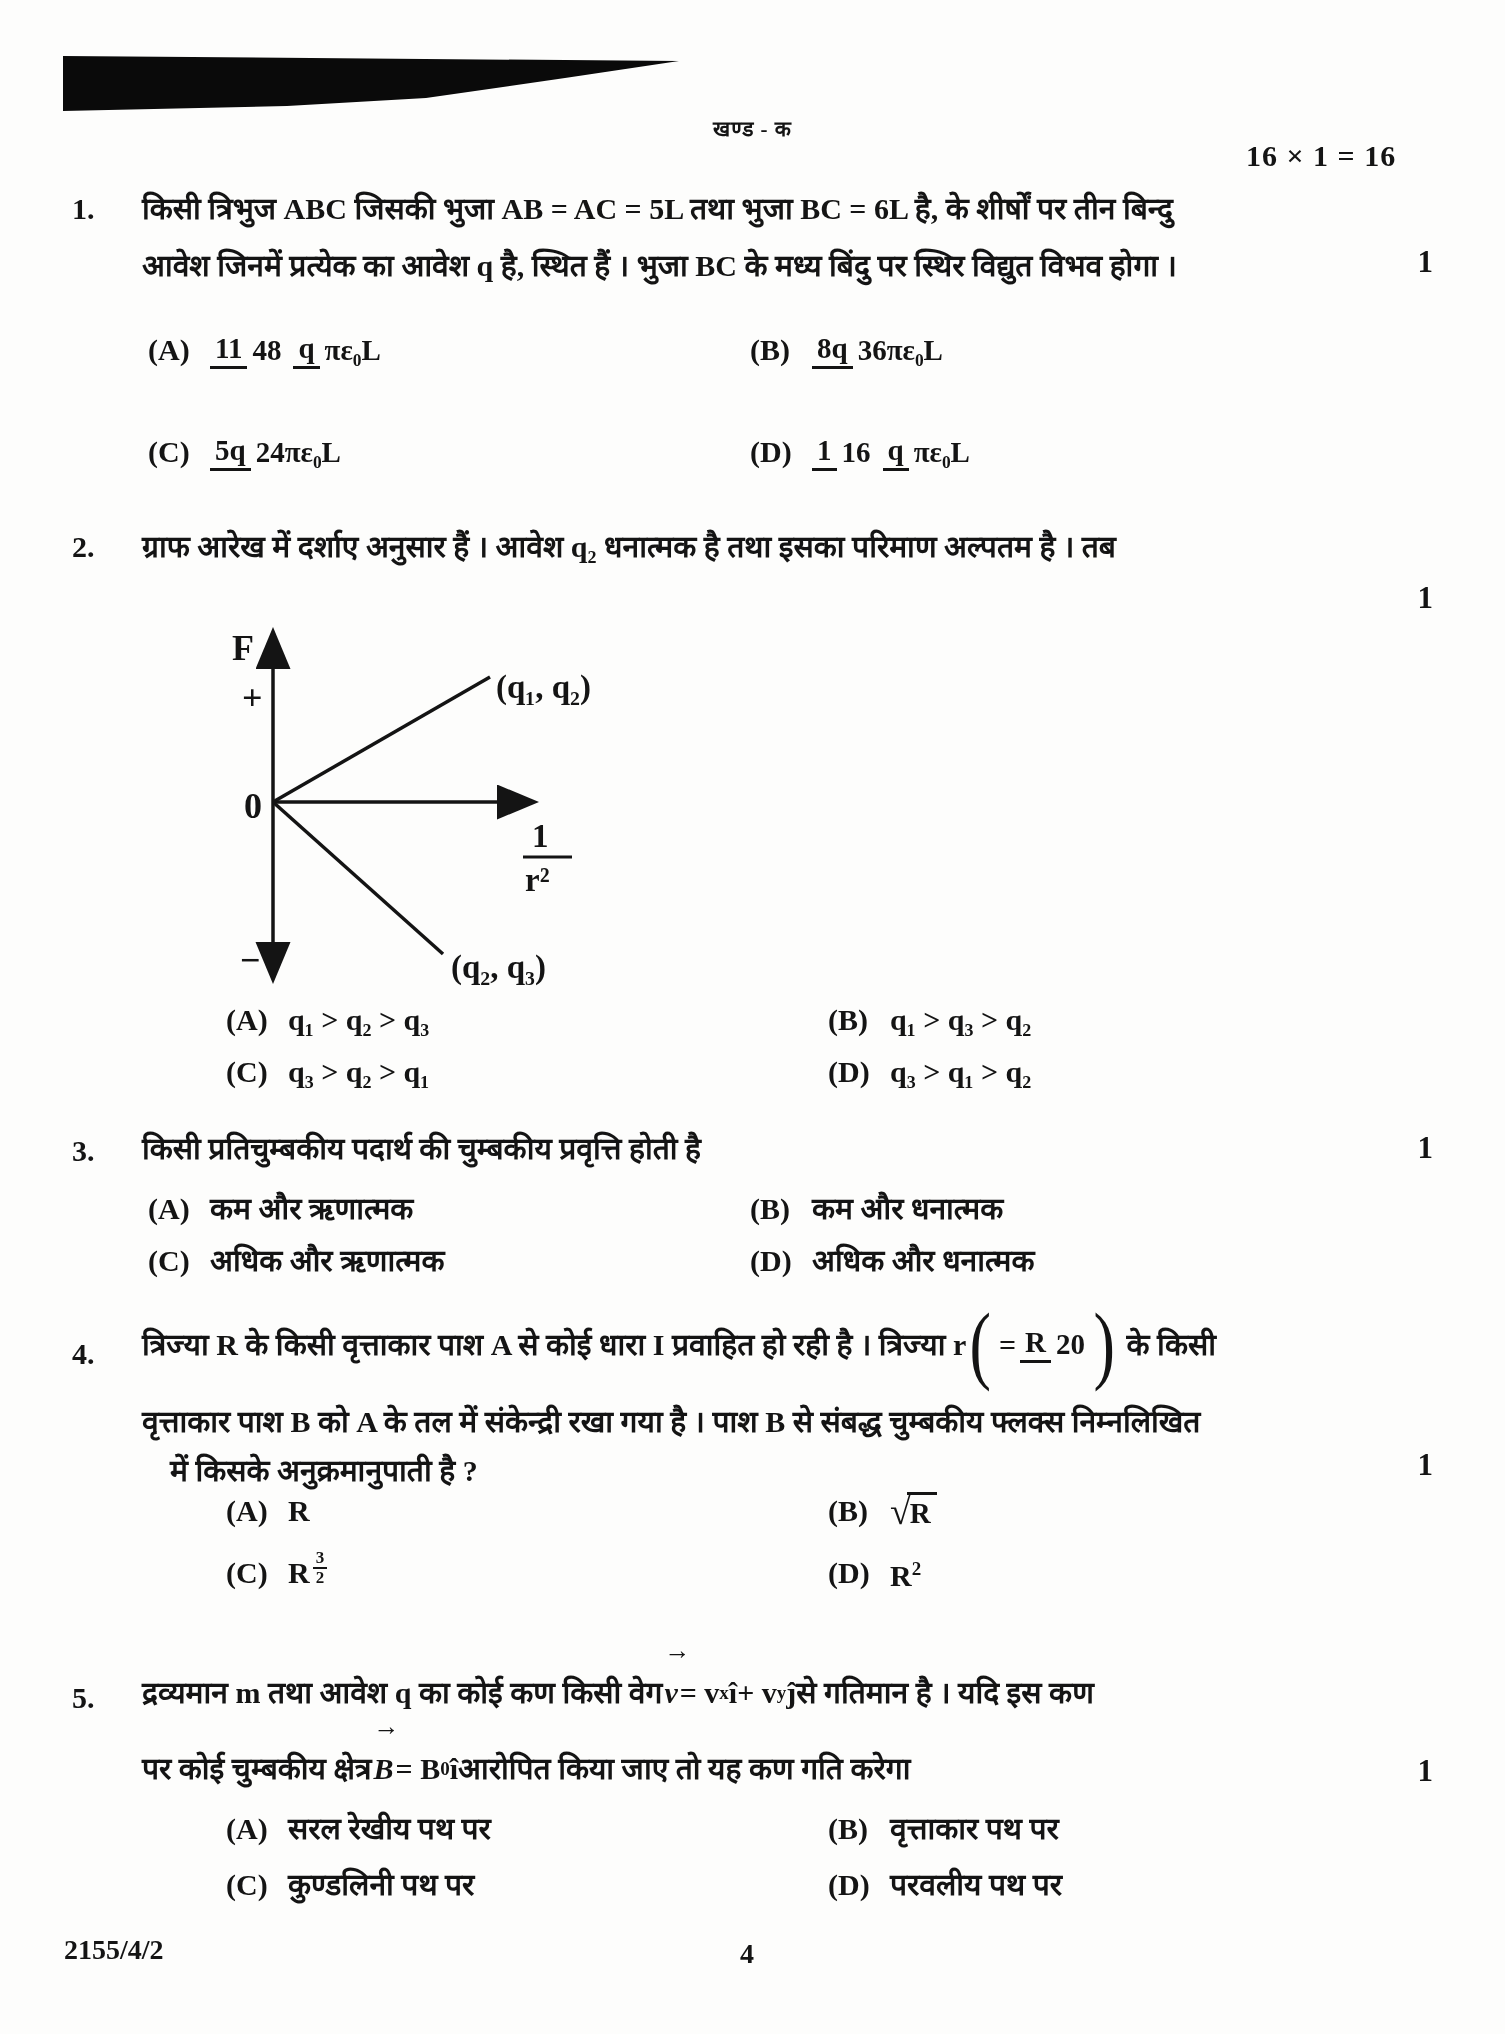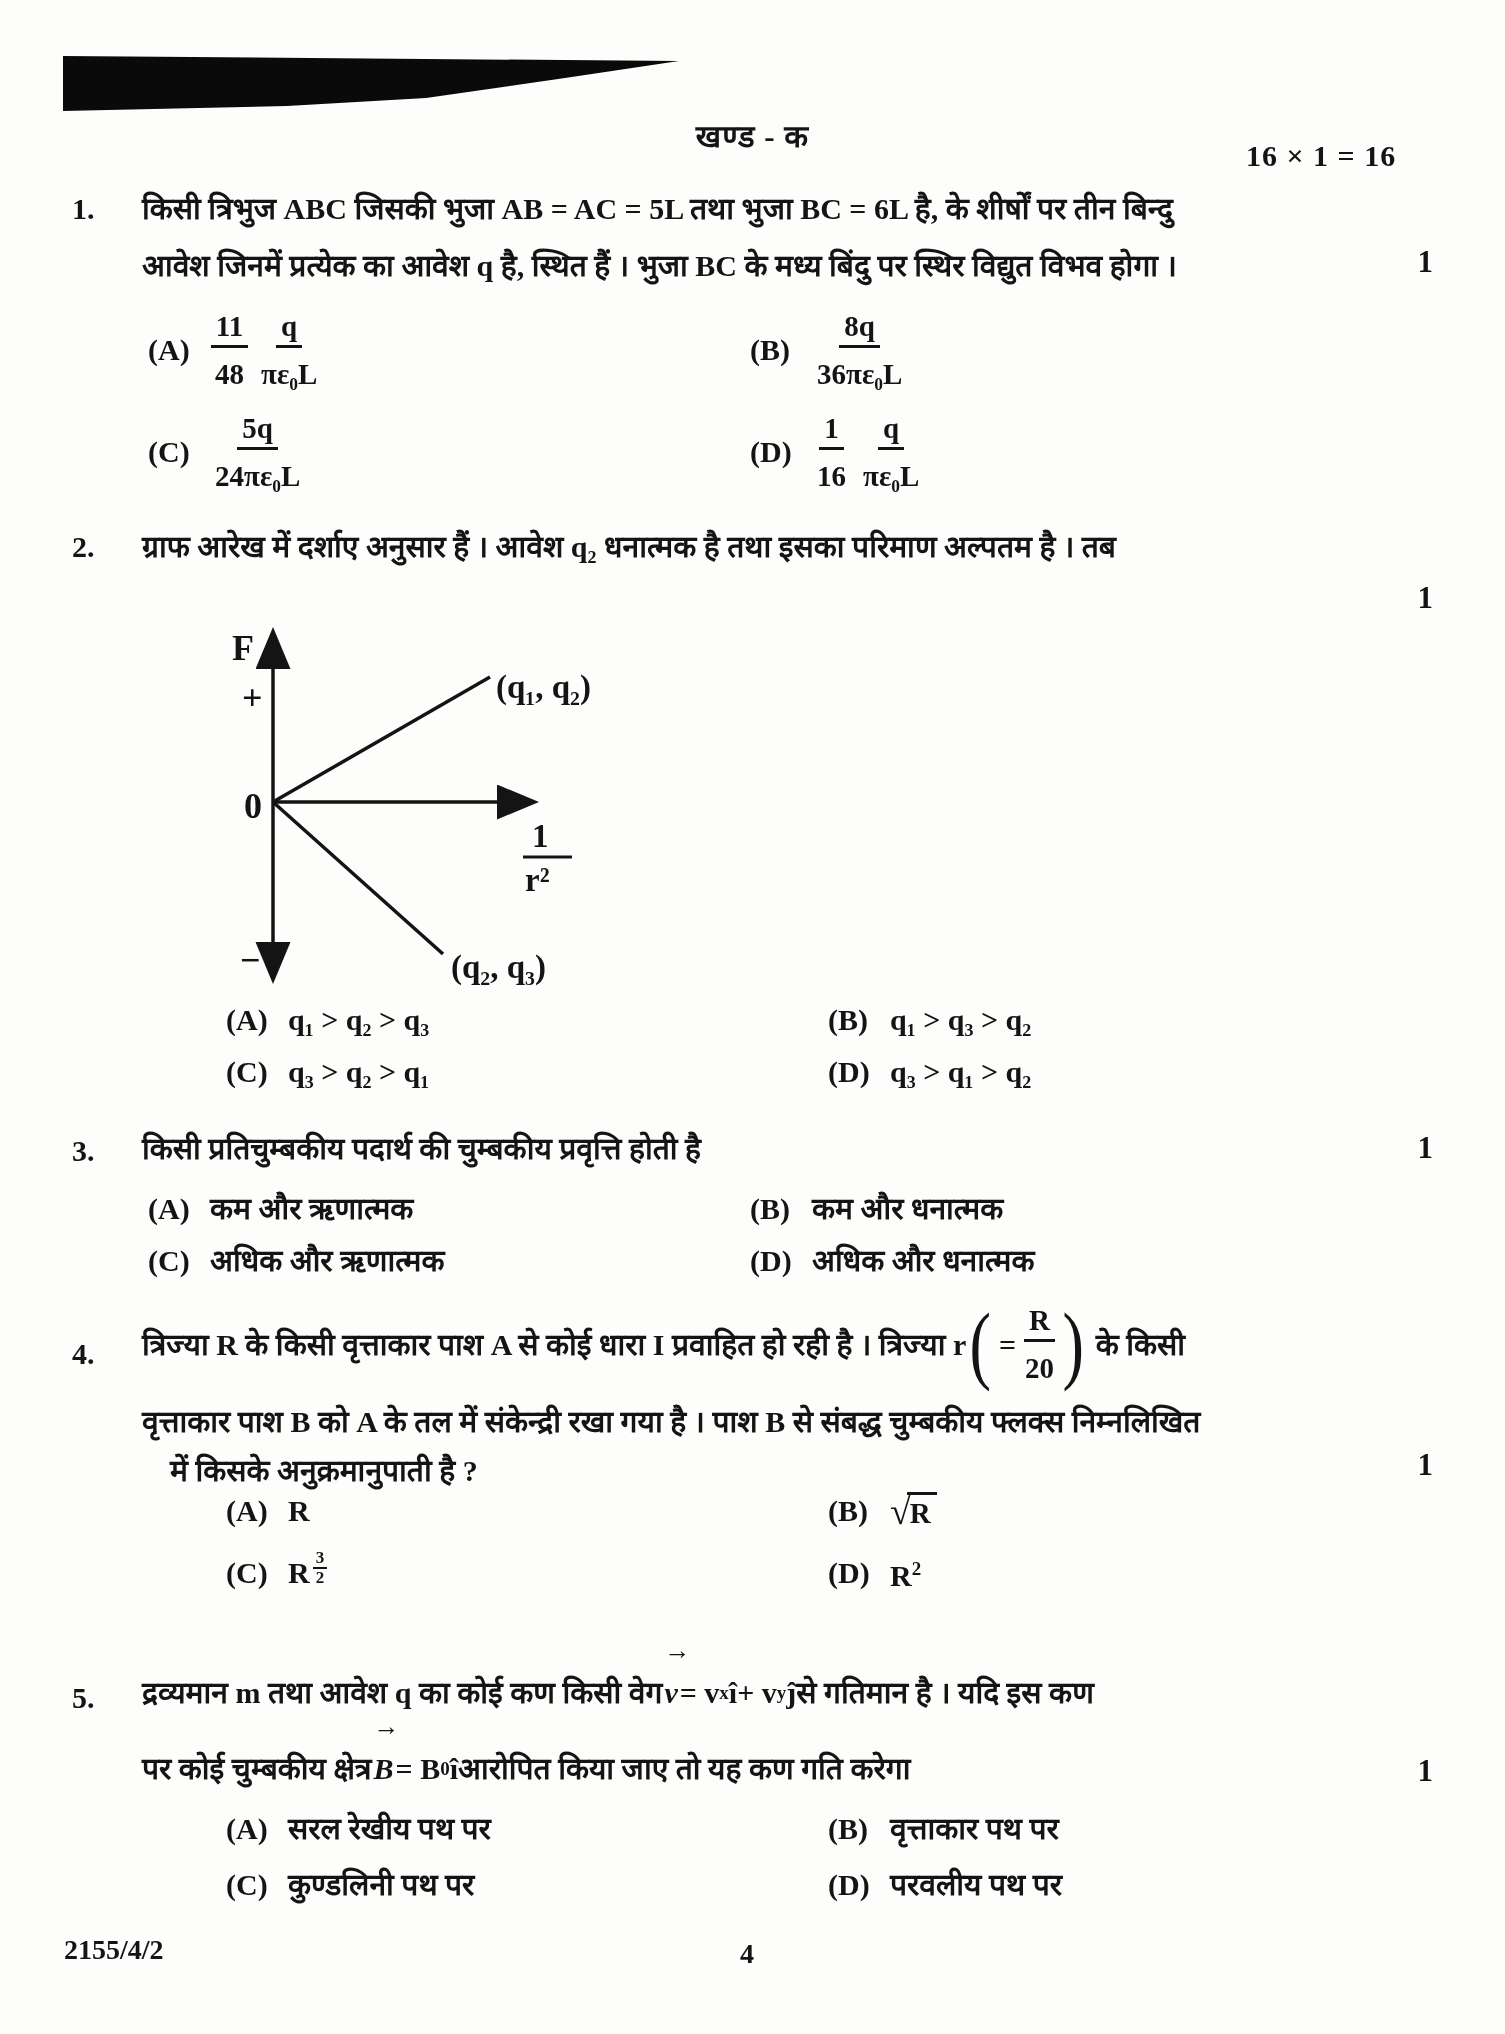--- a/index.html
+++ b/index.html
@@ -6,36 +6,36 @@
   #page{
     position:relative;
     width:1505px;height:2034px;
     background:#fdfdfc;color:#141414;
     font-family:"Liberation Serif","DejaVu Serif",serif;
     font-weight:700;
     overflow:hidden;
   }
   .abs{position:absolute;}
   
-  #section-title{top:114px;left:0;width:1505px;text-align:center;font-size:31px;letter-spacing:1px;}
+  #section-title{top:114px;left:0;width:1505px;text-align:center;font-size:21px;letter-spacing:1px;}
   #total-marks{top:115px;left:1246px;font-size:30px;letter-spacing:1px;margin-top:24px;}
   
   .q{position:absolute;left:70px;width:1375px;font-size:30px;line-height:57px;}
   .qno{position:absolute;left:2px;top:0;width:60px;}
   .qbody{margin-left:72px;}
   .qline{white-space:nowrap;}
   .marks{position:absolute;right:12px;font-size:31px;line-height:36px;}
   
   .opts{display:grid;grid-template-columns:592px auto;margin-left:78px;column-gap:10px;}
   .opt{display:flex;align-items:center;line-height:52px;}
   .olabel{width:62px;flex:0 0 62px;}
   .otext{white-space:nowrap;}
   
-  .frac{display:inline-flex;flex-direction:column;align-items:center;text-align:center;
-        font-size:29px;line-height:1.18;vertical-align:middle;gap:8px;}
+  .frac{display:inline-flex;flex-direction:row;align-items:center;text-align:center;
+        font-size:29px;line-height:1.18;vertical-align:middle;}
   .frac .num{border-bottom:3px solid #141414;padding:0 5px 1px 5px;display:block;}
   .frac .den{padding:1px 5px 0 5px;display:block;}
   .fracpair{display:inline-flex;align-items:center;gap:7px;}
   .fr-opt{min-height:88px;}
   
   .formline{display:flex;align-items:center;white-space:nowrap;}
   .bigparen{font-size:86px;font-weight:400;line-height:92px;transform:scaleX(.75);}
   .eqsign{margin:0 4px;}
   
   .sqrt{display:inline-flex;align-items:flex-start;}

